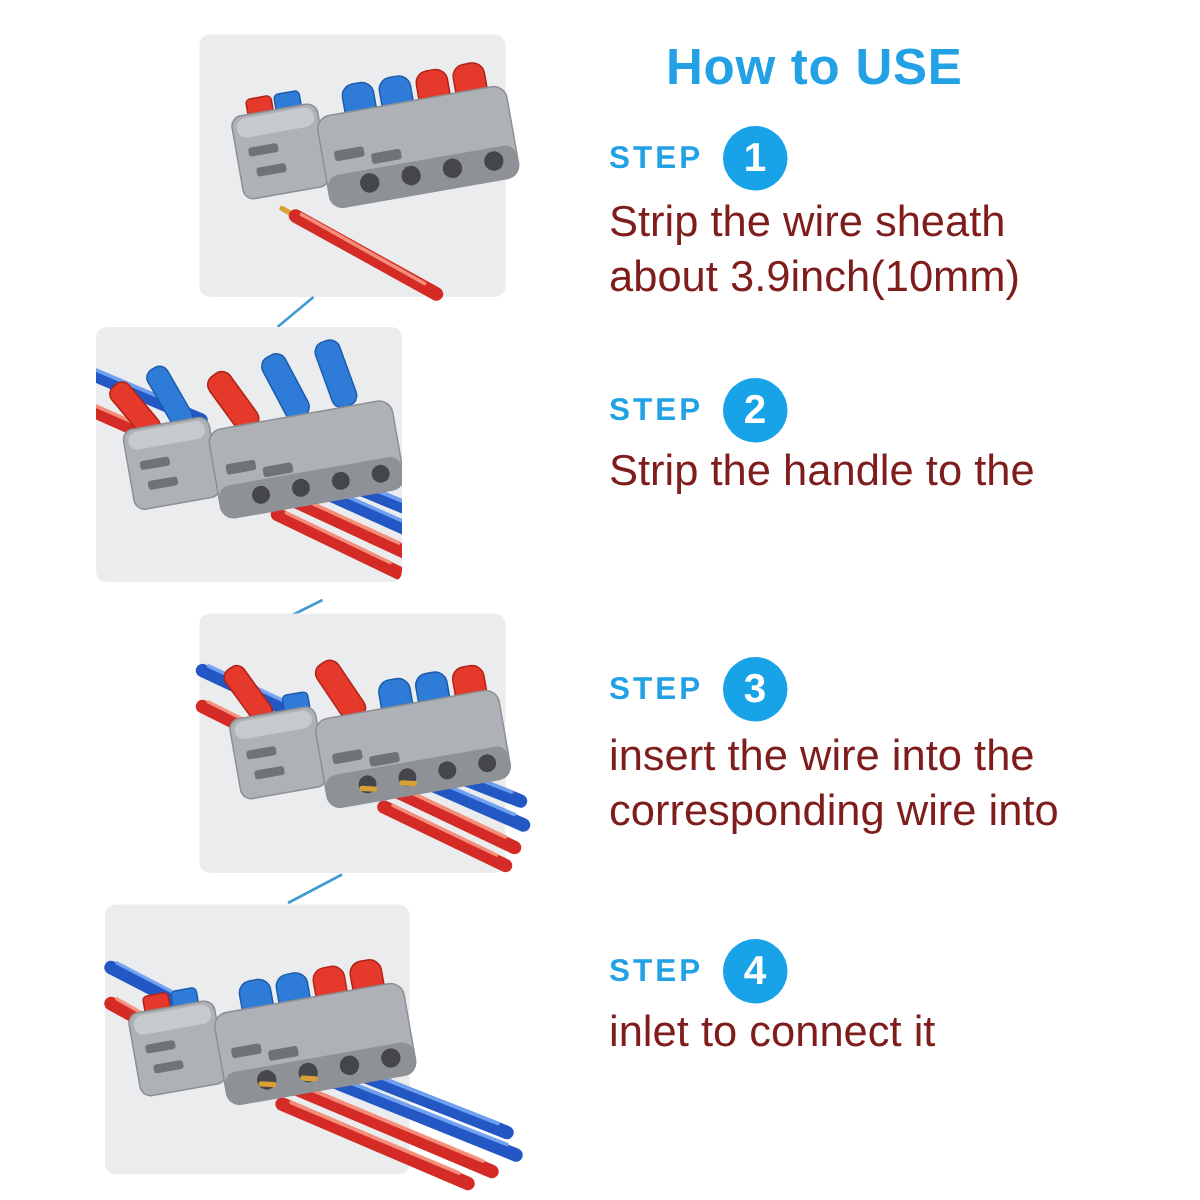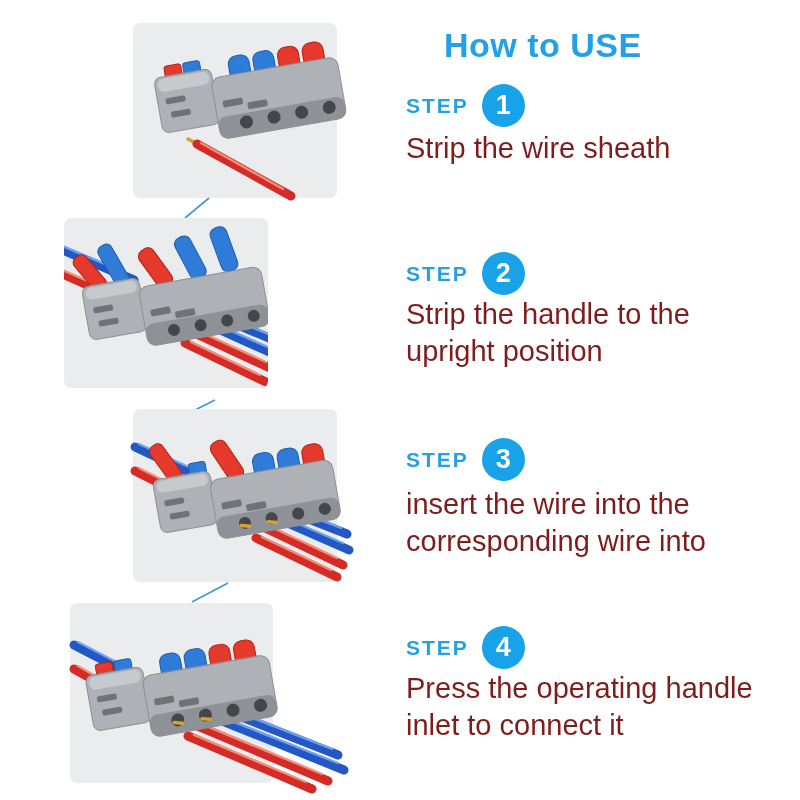--- a/index.html
+++ b/index.html
@@ -249,40 +249,39 @@
 </div>
 
 <div class="title">How to USE</div>
 
 <div class="step-header h1">
   <span class="step-label">STEP</span>
   <span class="badge">1</span>
 </div>
 <div class="step-text t1">
   <div>Strip the wire sheath</div>
+  <div>about 3.9inch(10mm)</div>
 </div>
 
 <div class="step-header h2">
   <span class="step-label">STEP</span>
   <span class="badge">2</span>
 </div>
 <div class="step-text t2">
   <div>Strip the handle to the</div>
-  <div>upright position</div>
 </div>
 
 <div class="step-header h3">
   <span class="step-label">STEP</span>
   <span class="badge">3</span>
 </div>
 <div class="step-text t3">
   <div>insert the wire into the</div>
   <div>corresponding wire into</div>
 </div>
 
 <div class="step-header h4">
   <span class="step-label">STEP</span>
   <span class="badge">4</span>
 </div>
 <div class="step-text t4">
-  <div>Press the operating handle</div>
   <div>inlet to connect it</div>
 </div>
 
 </body></html>

